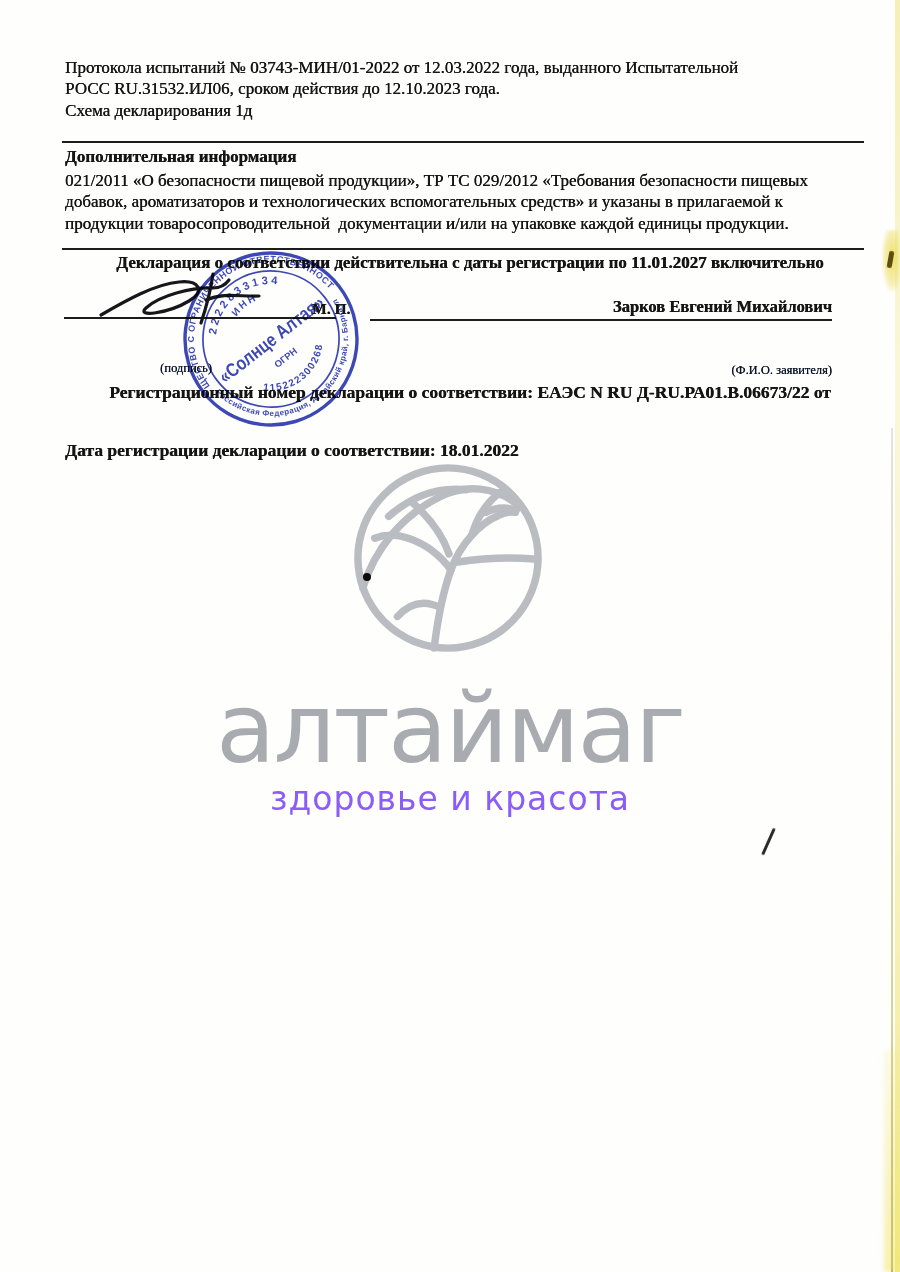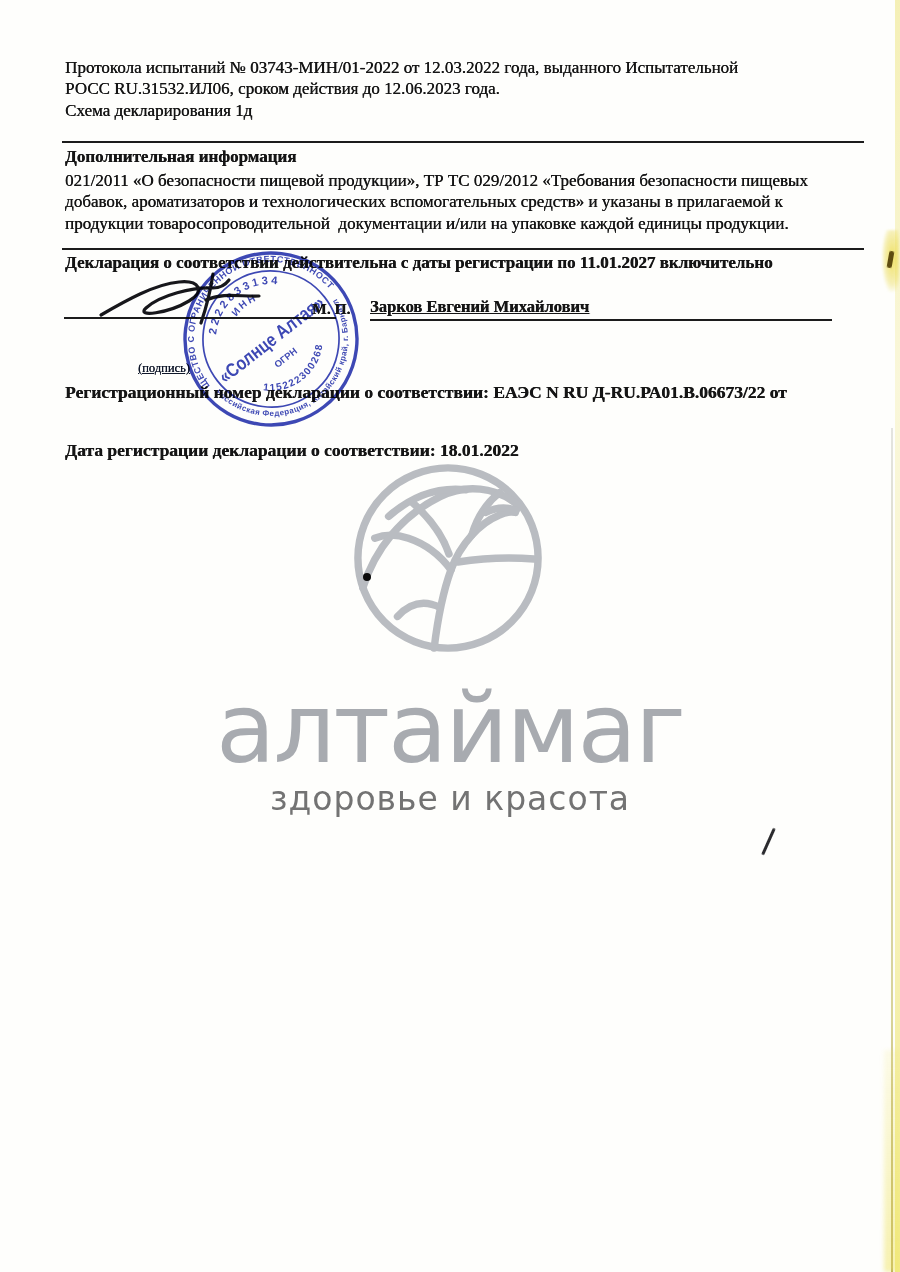--- a/index.html
+++ b/index.html
@@ -4,35 +4,35 @@
 <style>
   html,body{margin:0;padding:0;background:#e8e8e8;}
   .page{
     position:relative;width:900px;height:1272px;margin:0 auto;
     background:#fefefc;overflow:hidden;
     font-family:"Liberation Serif","DejaVu Serif",serif;color:#151515;
   }
   .abs{position:absolute;}
   .doc-text{font-size:17px;line-height:21.4px;text-shadow:0.35px 0 0 currentColor;}
   .line{white-space:pre;}
-  .bold{font-weight:bold;}
+  .bold{font-weight:bold;text-align:center;}
   .rule{position:absolute;background:#1c1c1c;}
   .caption{font-size:12.5px;color:#0f172a;text-shadow:0.2px 0 0 currentColor;margin-top:40px;}
-  .center{text-align:left;text-decoration:underline;}
+  .center{text-align:right;}
   
   .wm-brand{
     position:absolute;left:0;top:672px;width:900px;text-align:center;
     font-family:"DejaVu Sans","Liberation Sans",sans-serif;
     font-weight:normal;font-size:97px;letter-spacing:-2px;color:#a8abb0;
     z-index:1;
   }
   .wm-tagline{
     position:absolute;left:0;top:779px;width:900px;text-align:center;
     font-family:"DejaVu Sans","Liberation Sans",sans-serif;
-    font-weight:normal;font-size:33px;letter-spacing:1px;color:#737373;
+    font-weight:normal;font-size:33px;letter-spacing:1px;color:#8b5cf6;
     z-index:1;
   }
   .wm-logo{position:absolute;left:349px;top:459px;z-index:1;}
   .text-layer{z-index:2;}
   .stamp{position:absolute;left:181px;top:249px;z-index:4;mix-blend-mode:multiply;opacity:0.9;}
   .signature{position:absolute;left:93px;top:271px;z-index:3;}
   .ink-dot{position:absolute;left:363px;top:573px;width:8px;height:8px;border-radius:50%;background:#0b0b0b;z-index:3;}
   .pen-slash{position:absolute;left:767px;top:827px;width:3px;height:29px;background:#2b2b2e;border-radius:2px;transform:rotate(24deg);filter:blur(0.3px);z-index:3;}
   .edge-strip{position:absolute;left:895px;top:0;width:5px;height:1272px;z-index:5;
     background:linear-gradient(180deg,rgba(233,222,96,.45),rgba(233,222,96,.22) 30%,rgba(233,222,96,.3) 60%,rgba(236,226,88,.7));}
@@ -62,21 +62,21 @@
       <path d="M 110,104 C 136,100 161,99 187,101"></path>
       <path d="M 92,150 C 76,142 62,145 49,159"></path>
     </g>
   </svg>
 
   <div class="wm-brand">алтаймаг</div>
   <div class="wm-tagline">здоровье и красота</div>
 
   <div class="abs doc-text text-layer" style="left:65px;top:57px;width:800px;">
     <div class="line">Протокола испытаний № 03743-МИН/01-2022 от 12.03.2022 года, выданного Испытательной</div>
-    <div class="line">РОСС RU.31532.ИЛ06, сроком действия до 12.06.2023 года.</div>
+    <div class="line">РОСС RU.31532.ИЛ06, сроком действия до 12.10.2023 года.</div>
     <div class="line">Схема декларирования 1д</div>
   </div>
 
   <div class="rule text-layer" style="left:62px;top:141px;width:802px;height:2.2px;"></div>
 
   <div class="abs doc-text bold text-layer" style="left:65px;top:146px;">Дополнительная информация</div>
 
   <div class="abs doc-text text-layer" style="left:65px;top:170px;width:810px;">
     <div class="line">021/2011 «О безопасности пищевой продукции», ТР ТС 029/2012 «Требования безопасности пищевых</div>
     <div class="line">добавок, ароматизаторов и технологических вспомогательных средств» и указаны в прилагаемой к</div>
@@ -95,20 +95,21 @@
     </g>
   </svg>
 
   <div class="rule text-layer" style="left:64px;top:317px;width:272px;height:1.8px;"></div>
   <div class="abs caption center text-layer" style="left:138px;top:321px;width:74px;">(подпись)</div>
 
   <div class="abs doc-text bold text-layer" style="left:312px;top:298px;font-size:15.5px;">М. П.</div>
 
   <div class="rule text-layer" style="left:370px;top:319px;width:462px;height:1.8px;"></div>
   <div class="abs doc-text center text-layer" style="left:370px;top:296px;width:462px;font-weight:600;font-size:16.5px;">Зарков Евгений Михайлович</div>
+  <div class="abs caption center text-layer" style="left:370px;top:323px;width:462px;">(Ф.И.О. заявителя)</div>
 
   <svg class="stamp" width="180" height="180" viewBox="-90 -90 180 180" font-family="Liberation Sans, sans-serif">
     <defs>
       <path id="arc-outer-top" d="M -77,0 A 77,77 0 0 1 77,0" fill="none"></path>
       <path id="arc-outer-bottom" d="M -77,0 A 77,77 0 0 0 77,0" fill="none"></path>
       <path id="arc-inn-num" d="M -55,0 A 55,55 0 0 1 55,0" fill="none"></path>
       <path id="arc-inn-lbl" d="M -41,0 A 41,41 0 0 1 41,0" fill="none"></path>
       <path id="arc-ogrn-num" d="M -46,24 A 52,52 0 0 0 46,24" fill="none"></path>
     </defs>
     <g transform="rotate(-38)" fill="#2834ae" stroke="none">

